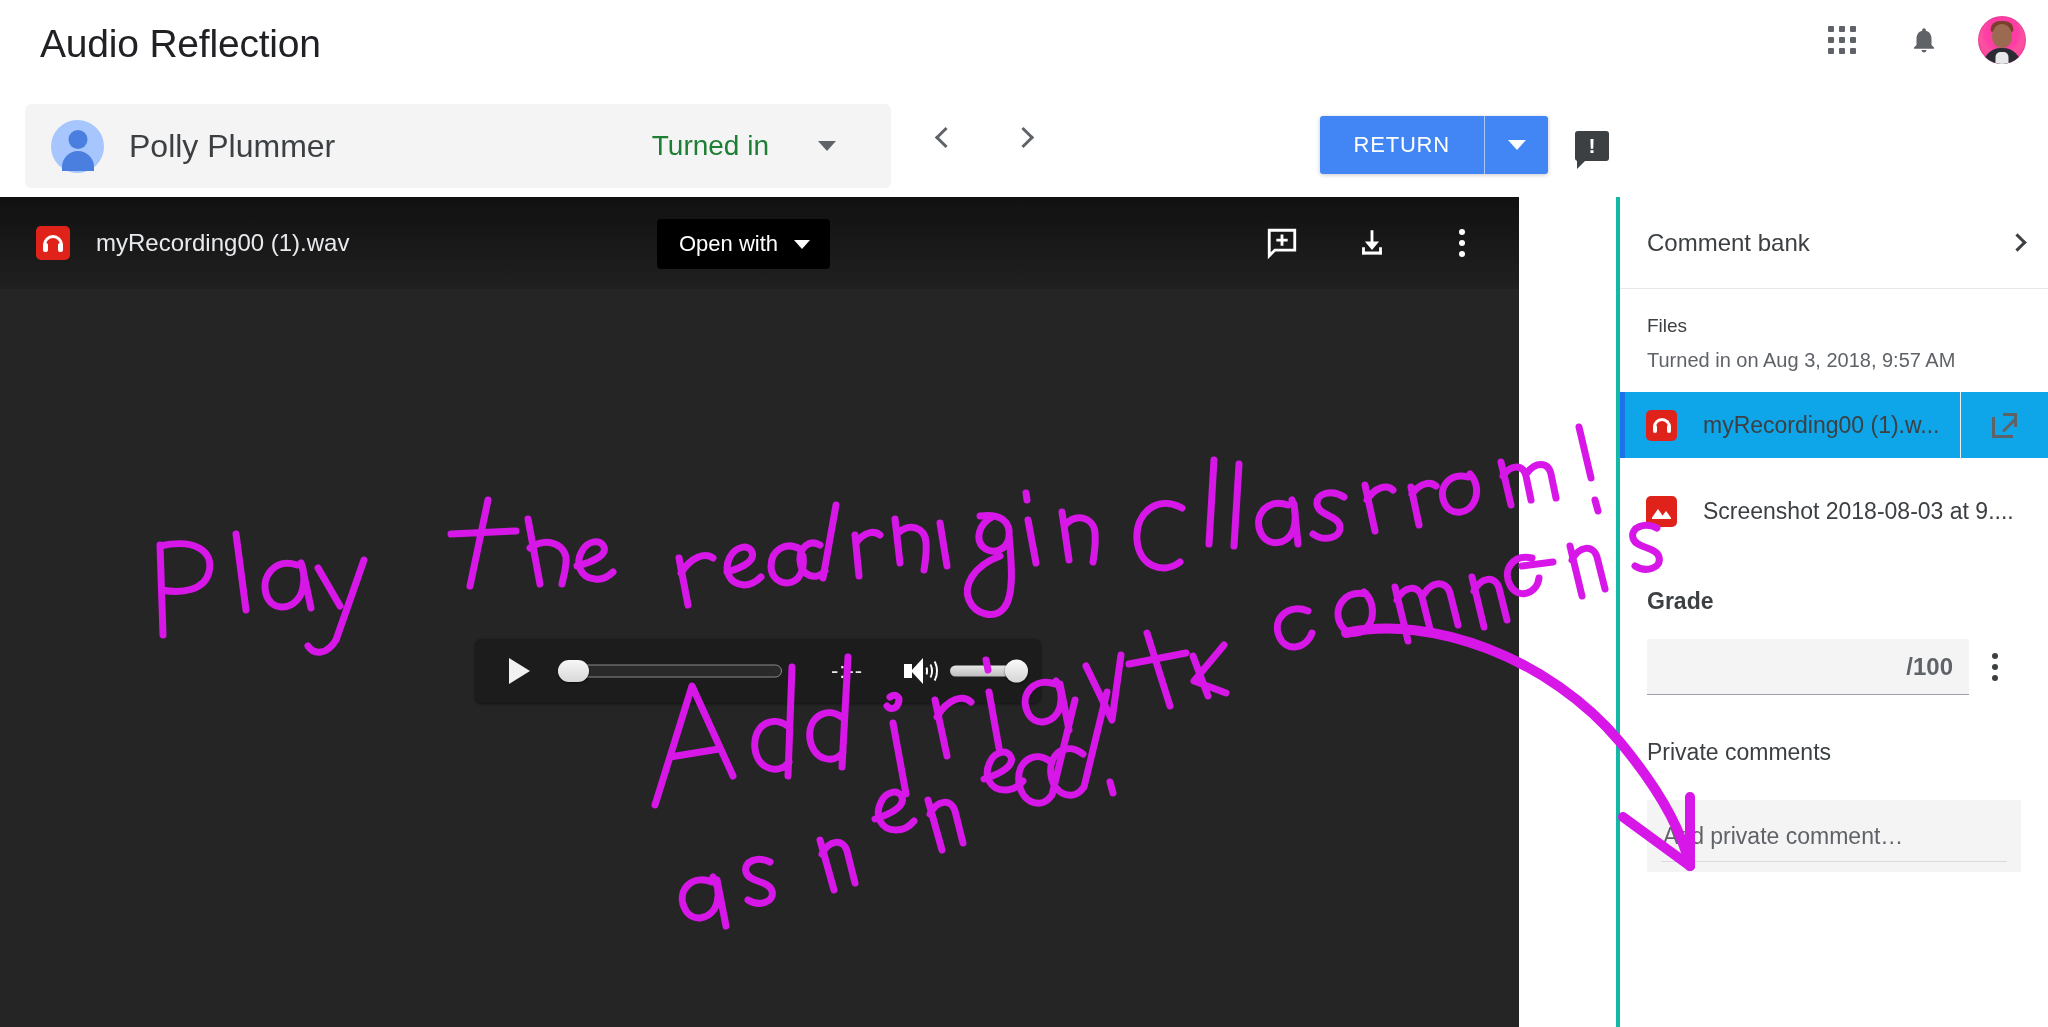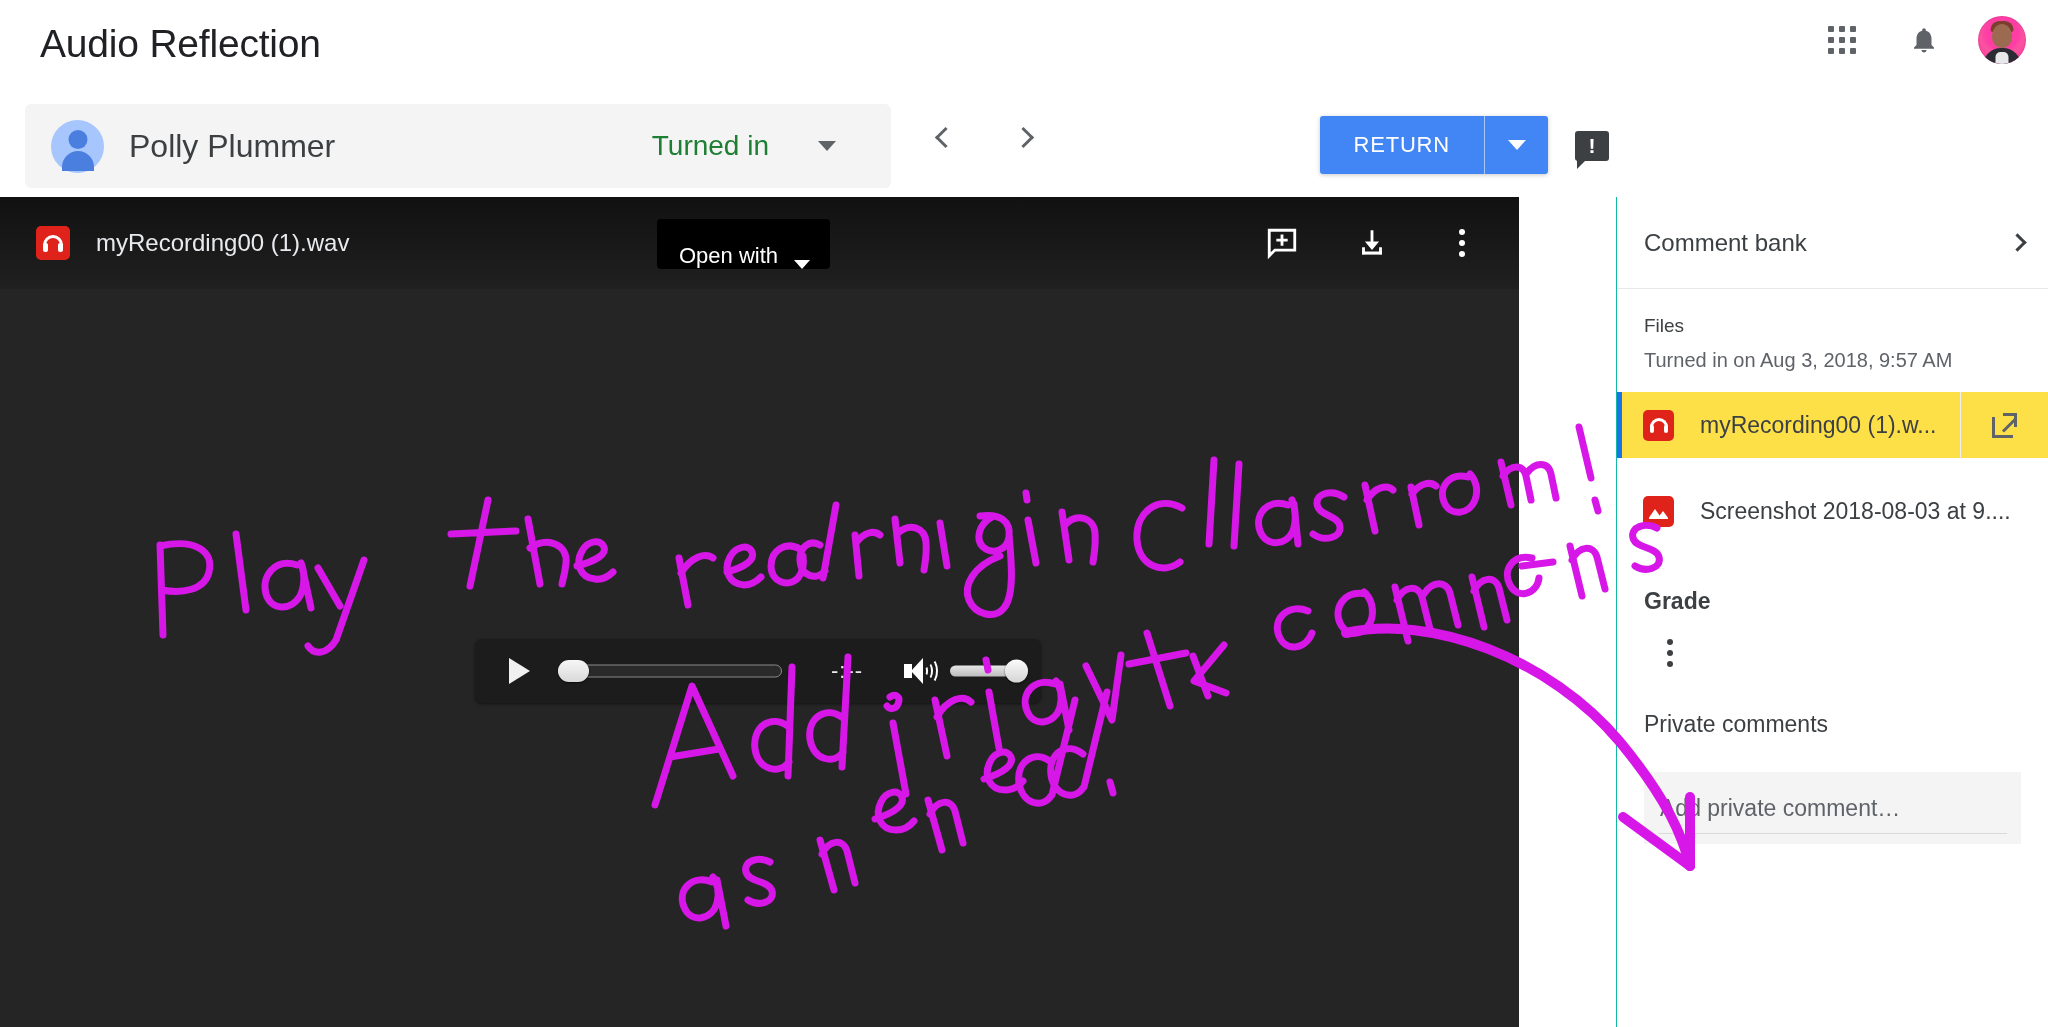--- a/index.html
+++ b/index.html
@@ -166,21 +166,21 @@
   }
   .hp .ear-l { left: 0; }
   .hp .ear-r { right: 0; }
   .viewer-filename {
     margin-left: 26px; color: #e8eaed; font-size: 24px; font-weight: 400;
   }
   .open-with {
     position: absolute; left: 657px; top: 22px;
     background: #000; color: #fff; border: none; border-radius: 4px;
     height: 50px; padding: 0 20px 0 22px; cursor: pointer;
-    display: flex; align-items: flex-end; gap: 16px;
+    display: flex; align-items: center; gap: 16px;
     font-family: "Liberation Sans", sans-serif; font-size: 22px;
   }
   .open-with .tri {
     width: 0; height: 0; border-left: 8px solid transparent; border-right: 8px solid transparent;
     border-top: 9px solid #fff;
   }
   .viewer-tools {
     position: absolute; right: 36px; top: 50%; transform: translateY(-50%);
     display: flex; align-items: center; gap: 48px;
   }
@@ -245,39 +245,39 @@
 
   
   .annotations {
     position: absolute; left: 0; top: 0; width: 2048px; height: 1027px;
     pointer-events: none;
   }
 
   
   .sidebar {
     position: absolute; left: 1616px; top: 197px; width: 432px; height: 830px;
-    background: #fff; border-left: 1px solid #14b8a6;
+    background: #fff; border-left: 4px solid #14b8a6;
   }
   .sb-comment-bank {
     height: 92px; border-bottom: 1px solid #e8e8e8;
     display: flex; align-items: center; justify-content: space-between;
     padding: 0 24px 0 27px; cursor: pointer;
   }
   .sb-comment-bank .label { font-size: 24px; color: #3c4043; }
   .chev-r { width: 13px; height: 13px; border-top: 3.4px solid #3c4043; border-right: 3.4px solid #3c4043; transform: rotate(45deg); }
 
   .sb-files { padding: 26px 0 0 0; }
   .sb-heading { font-size: 19px; color: #3c4043; padding: 0 27px; }
   .sb-subtext { font-size: 20px; color: #5f6368; padding: 12px 27px 0 27px; }
 
   .file-row {
     margin-top: 20px; height: 66px; display: flex; align-items: center;
     position: relative; cursor: pointer;
   }
-  .file-row.selected { background: #fde047; align-items: center; }
+  .file-row.selected { background: #0ea5e9; align-items: center; }
   .file-row.selected:before {
     content: ""; position: absolute; left: 0; top: 0; width: 5px; height: 100%; background: #1a73e8;
   }
   .file-row .ficon {
     width: 31px; height: 31px; border-radius: 5px; background: #e0231a; margin-left: 26px;
     display: flex; align-items: center; justify-content: center; flex: none;
   }
   .file-row .fname {
     margin-left: 26px; font-size: 23px; color: #3c4043; flex: 1;
     overflow: hidden; text-overflow: ellipsis; white-space: nowrap;
@@ -500,20 +500,23 @@
               <span class="m2"></span>
             </span>
         </div>
         <div class="fname">Screenshot 2018-08-03 at 9....</div>
       </div>
     </div>
 
     <div class="sb-grade">
       <div class="grade-label">Grade</div>
       <div class="grade-row">
+        <div class="grade-input">
+          <span>/100</span>
+        </div>
         <div class="grade-kebab">
             <i></i>
             <i></i>
             <i></i>
           </div>
       </div>
     </div>
 
     <div class="sb-private">
       <div class="private-label">Private comments</div>

